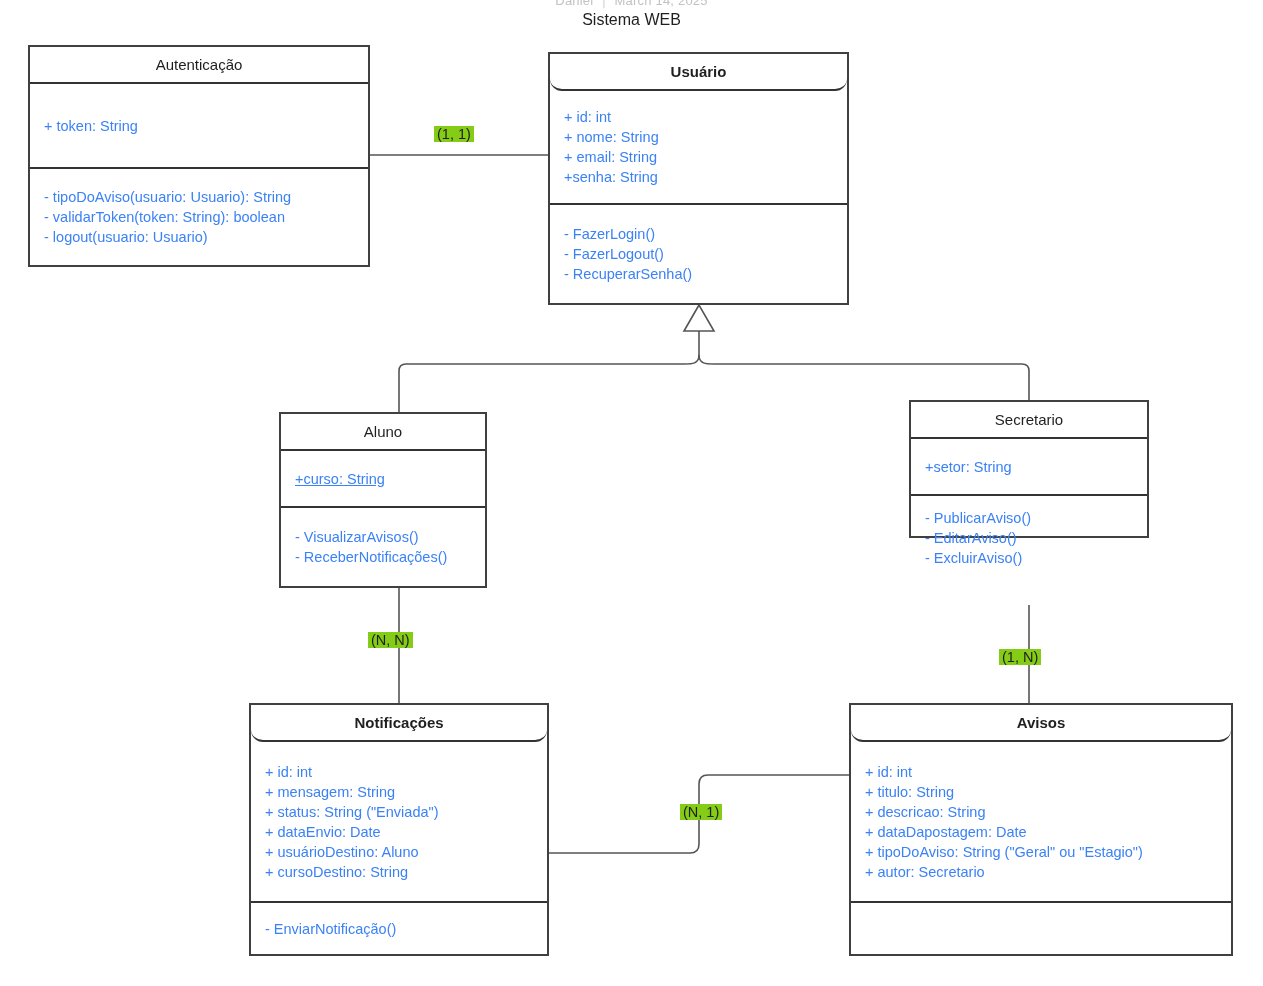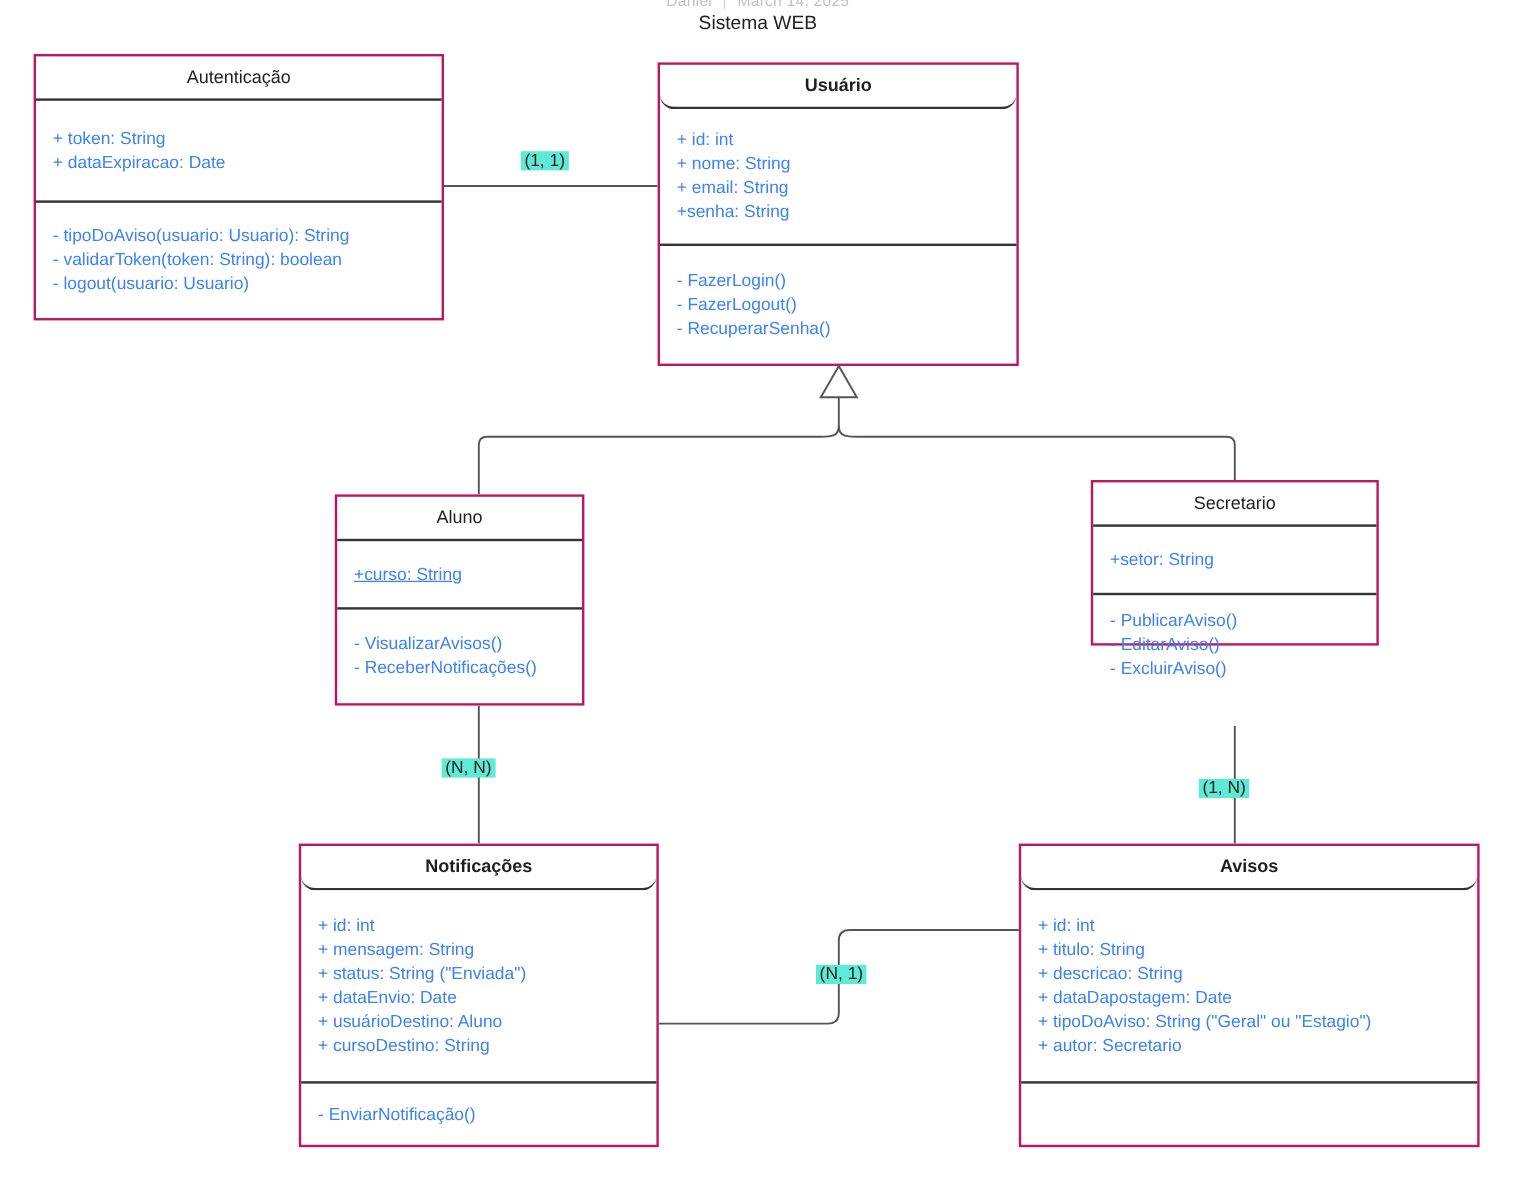--- a/index.html
+++ b/index.html
@@ -41,21 +41,21 @@
     text-align: center;
     font-size: 16px;
     color: #1f1f1f;
     white-space: nowrap;
   }
 
   
   .umlbox {
     position: absolute;
     box-sizing: border-box;
-    border: 2px solid #be185d;
+    border: 2px solid #404040;
     background: #ffffff;
     display: flex;
     flex-direction: column;
   }
   .uml-title {
     box-sizing: border-box;
     text-align: center;
     font-size: 15px;
     color: #1f1f1f;
     display: flex;
@@ -89,21 +89,21 @@
     height: 986px;
     pointer-events: none;
   }
 
   
   .mult {
     position: absolute;
     font-size: 14.5px;
     color: #1f1f1f;
     white-space: nowrap;
-    background: #5eead4;
+    background: #84cc16;
     padding: 0 3px;
   }
 </style>
 </head>
 <body>
 
 <div id="canvas">
 
   <div id="doc-meta">
     <span>Daniel</span>
@@ -142,21 +142,20 @@
   <div class="mult" style="left:368px; top:632px;">(N, N)</div>
 
   <div class="mult" style="left:999px; top:649px;">(1, N)</div>
 
   <div class="mult" style="left:669px; top:804px;margin-left:11px;">(N, 1)</div>
 
   <div class="umlbox" style="left:28px; top:45px; width:342px; height:222px;">
     <div class="uml-title" style="height:37px;">Autenticação</div>
     <div class="compartment" style="flex:0 0 83px;">
       <div class="row">+ token: String</div>
-      <div class="row">+ dataExpiracao: Date</div>
     </div>
     <div class="compartment top-divider">
       <div class="row">- tipoDoAviso(usuario: Usuario): String</div>
       <div class="row">- validarToken(token: String): boolean</div>
       <div class="row">- logout(usuario: Usuario)</div>
     </div>
   </div>
 
   <div class="umlbox" style="left:548px; top:52px; width:301px; height:253px;">
     <div class="uml-title bold" style="height:37px;">Usuário</div>

